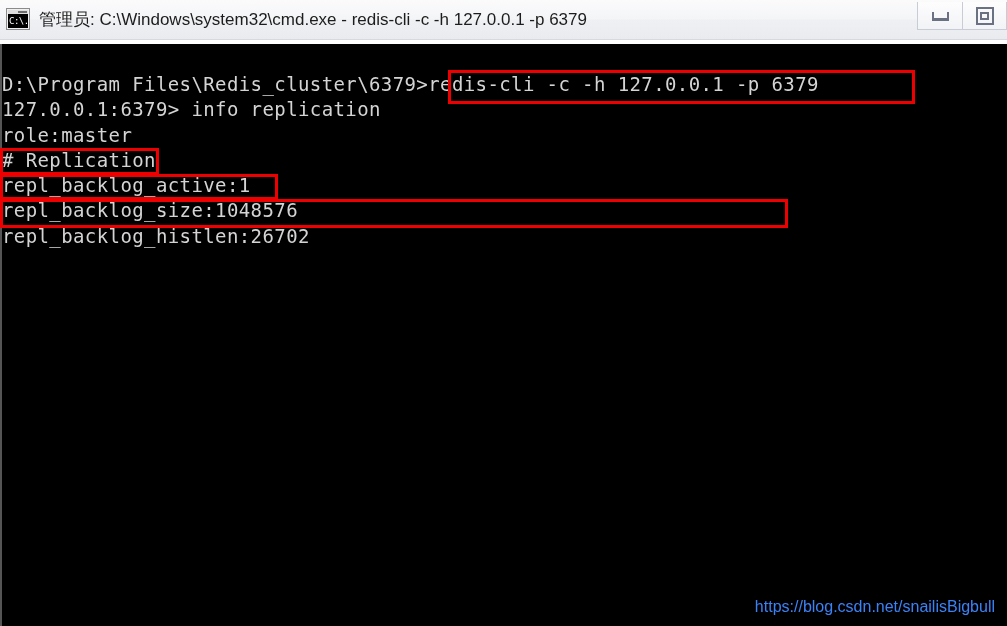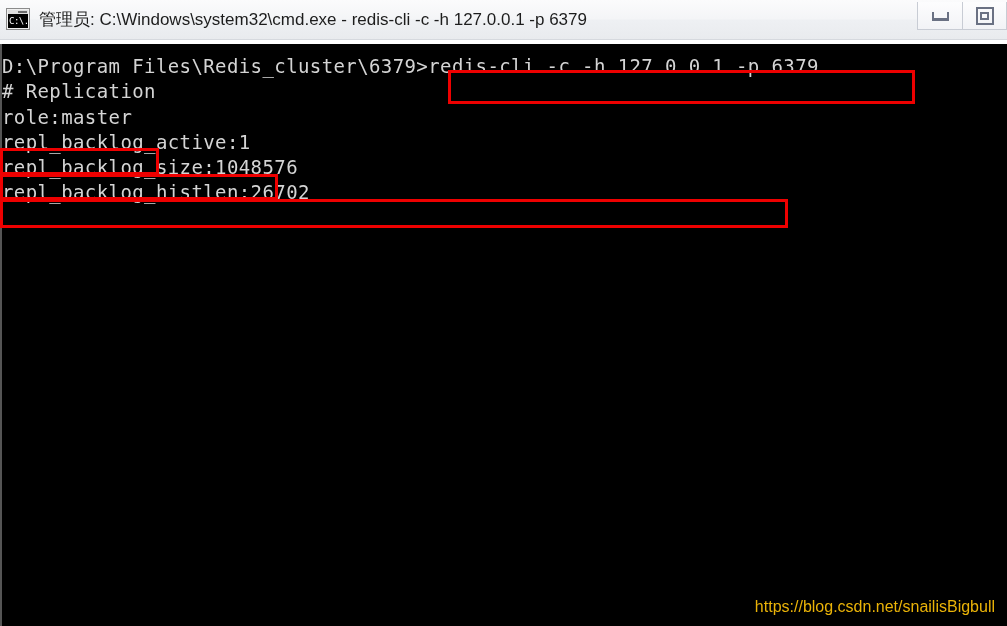--- a/index.html
+++ b/index.html
@@ -155,21 +155,21 @@
     background: #000000;
     overflow: hidden;
   }
 
   .term-inner {
     position: absolute;
     left: 0;
     top: 0;
     right: 0;
     bottom: 0;
-    padding-top: 10px;
+    padding-top: 28px;
   }
 
   .term-line {
     font-family: "DejaVu Sans Mono", monospace;
     font-size: 19px;
     line-height: 25.3px;
     color: #d4d4d4;
     white-space: pre;
     letter-spacing: 0.4px;
     padding-left: 2px;
@@ -195,21 +195,21 @@
     pointer-events: none;
   }
 
   
   .watermark {
     position: absolute;
     right: 12px;
     bottom: 10px;
     font-family: "Liberation Sans", sans-serif;
     font-size: 16px;
-    color: #eab308;
+    color: #3b82f6;
     white-space: nowrap;
   }
 </style>
 </head>
 <body>
 
 <div id="app">
 
   <div class="titlebar">
 
@@ -230,22 +230,23 @@
           <div class="glyph-max-inner"></div>
         </div>
       </div>
     </div>
   </div>
 
   <div class="terminal">
     <div class="term-edge"></div>
     <div class="term-inner">
       <div class="term-line">D:\Program Files\Redis_cluster\6379&gt;redis-cli -c -h 127.0.0.1 -p 6379</div>
+      <div class="term-line">127.0.0.1:6379&gt; info replication</div>
+      <div class="term-line">role:master</div>
       <div class="term-line"># Replication</div>
-      <div class="term-line">role:master</div>
       <div class="term-line">repl_backlog_active:1</div>
       <div class="term-line">repl_backlog_size:1048576</div>
       <div class="term-line">repl_backlog_histlen:26702</div>
     </div>
 
     <div class="redbox" style="left:448px; top:26px; width:467px; height:34px;"></div>
     <div class="redbox" style="left:0px; top:104px; width:159px; height:27px;"></div>
     <div class="redbox" style="left:0px; top:130px; width:278px; height:26px;"></div>
     <div class="redbox" style="left:0px; top:155px; width:788px; height:29px;"></div>
 

